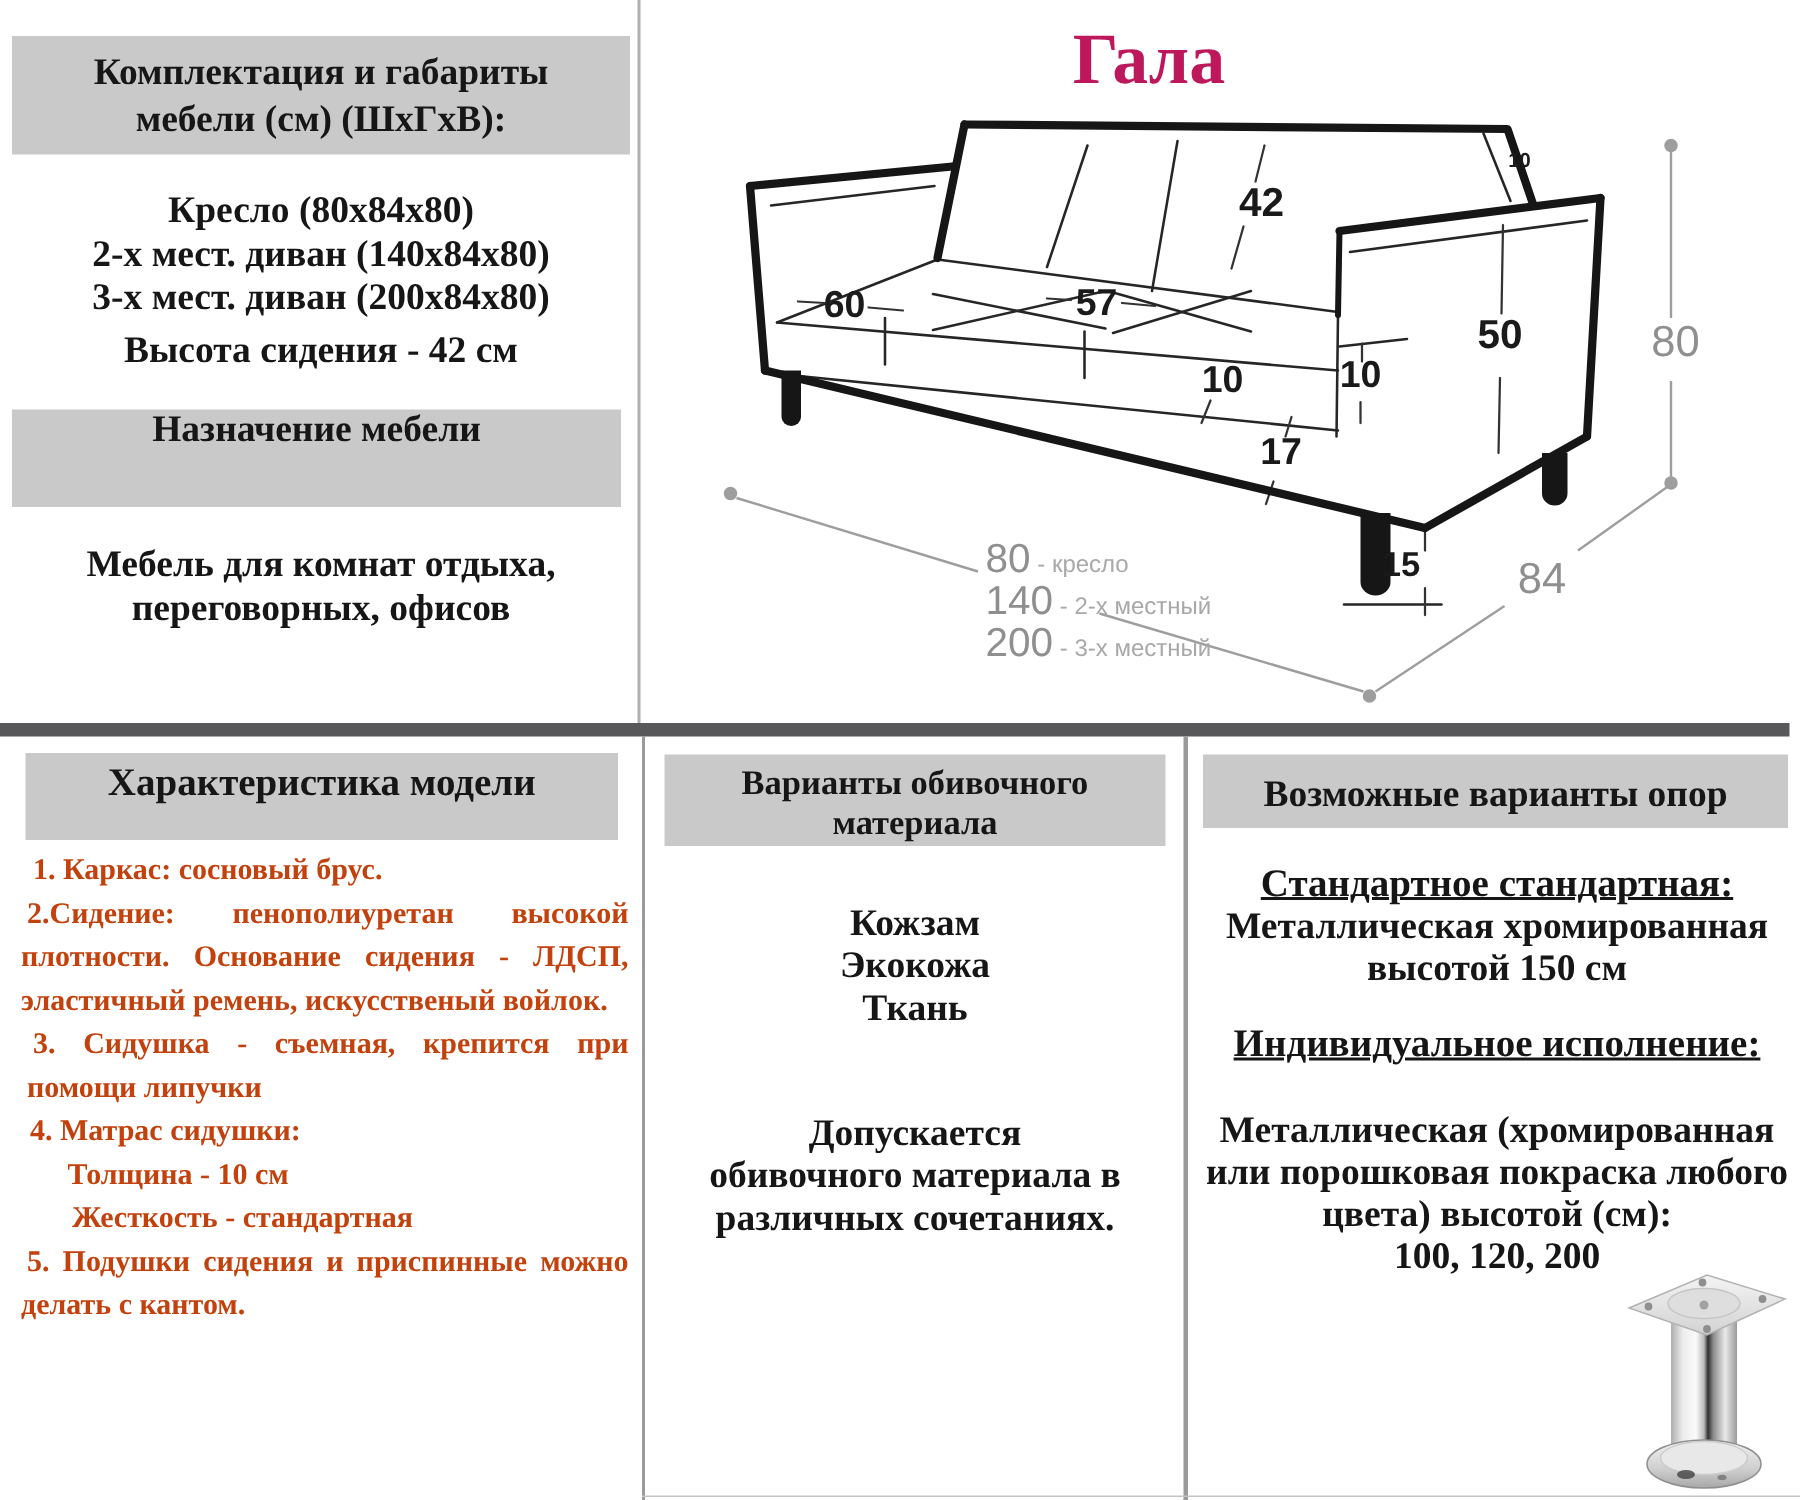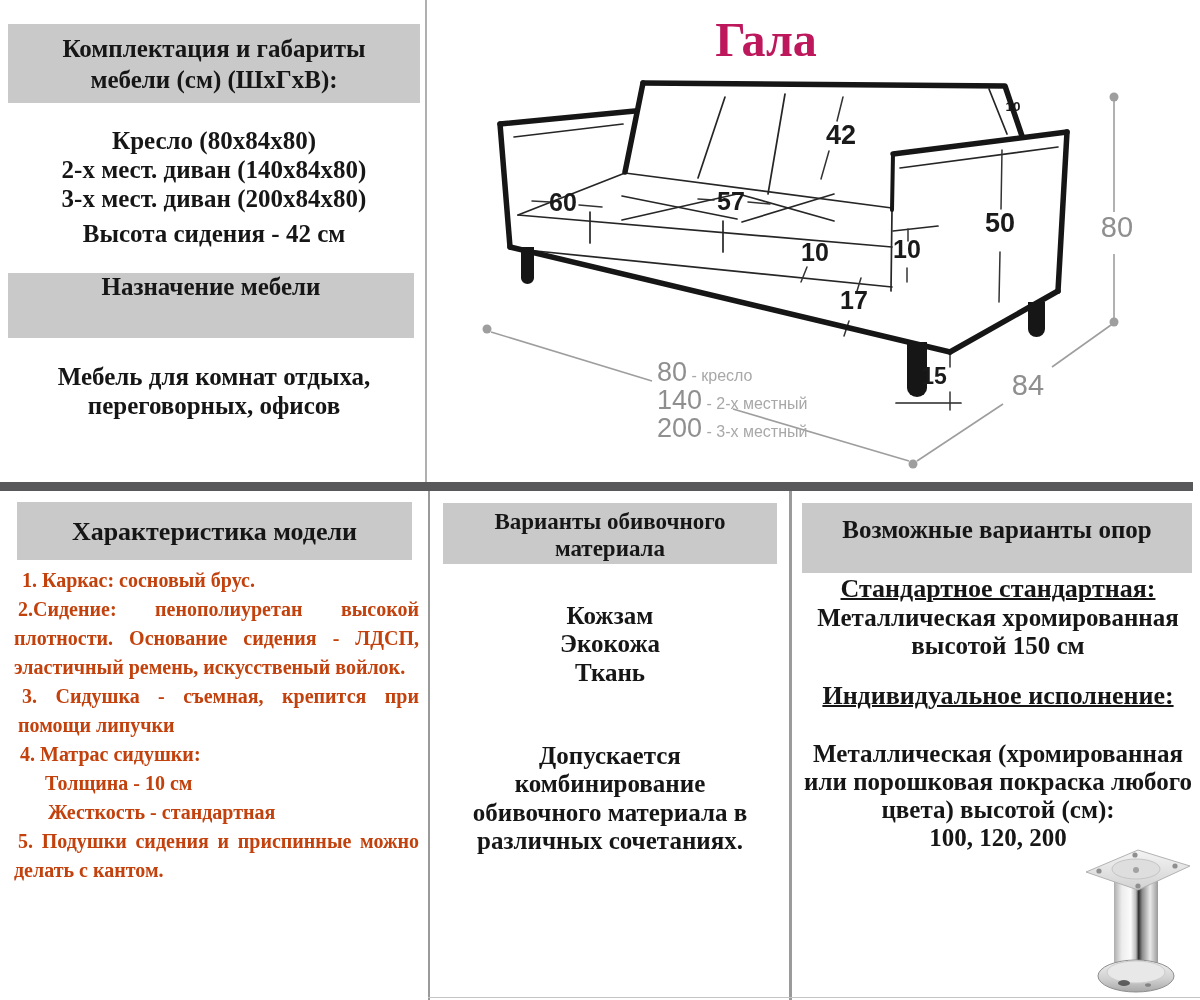--- a/index.html
+++ b/index.html
@@ -12,29 +12,29 @@
   .h1box{left:8px;top:24px;width:412px;height:79px;font-size:25px;line-height:31px;padding-top:9px;box-sizing:border-box;}
   .specitems{left:0;top:126px;width:428px;font-size:25px;line-height:29px;}
   .seatheight{left:0;top:220px;width:428px;font-size:25px;}
   .h2box{left:8px;top:273px;width:406px;height:65px;font-size:25px;box-sizing:border-box;}
   .purpose{left:0;top:362px;width:428px;font-size:25px;line-height:29px;}
   .vdiv-top{left:425px;top:0;width:2px;height:483px;background:#b0b0b0;}
   .hbar{left:0;top:482px;width:1193px;height:9px;background:#58585a;}
   .vdiv-b1{left:428px;top:491px;width:2px;height:509px;background:#9a9a9a;}
   .vdiv-b2{left:789px;top:491px;width:3px;height:509px;background:#9a9a9a;}
   .bottomline{left:428px;top:997px;width:772px;height:1px;background:#c4c4c4;}
-  .c1box{left:17px;top:502px;width:395px;height:58px;font-size:26px;padding-top:15px;box-sizing:border-box;}
+  .c1box{left:17px;top:502px;width:395px;height:58px;font-size:26px;padding-top:5px;box-sizing:border-box;}
   .charlist{left:14px;top:566px;width:405px;font-size:20px;font-weight:bold;color:#c2410c;}
   .charlist div{line-height:29px;height:29px;white-space:nowrap;overflow:visible;}
   .charlist div.just{text-align:justify;text-align-last:justify;white-space:normal;}
   .i8{padding-left:8px;} .i4{padding-left:4px;} .i6{padding-left:6px;} .i31{padding-left:31px;} .i34{padding-left:34px;}
   .c2box{left:443px;top:503px;width:334px;height:61px;font-size:23px;line-height:27px;padding-top:5px;box-sizing:border-box;}
   .materials{left:432px;top:602px;width:356px;font-size:25px;line-height:28.3px;}
   .upnote{left:432px;top:742px;width:356px;font-size:25px;line-height:28.3px;}
-  .c3box{left:802px;top:503px;width:390px;height:70px;font-size:25px;padding-top:13px;box-sizing:border-box;}
+  .c3box{left:802px;top:503px;width:390px;height:49px;font-size:25px;padding-top:13px;box-sizing:border-box;}
   .supstd-t{left:796px;top:574px;width:404px;font-size:26px;text-decoration:underline;text-decoration-thickness:2px;}
   .supstd{left:796px;top:604px;width:404px;font-size:25px;line-height:28px;}
   .supind-t{left:796px;top:681px;width:404px;font-size:26px;text-decoration:underline;text-decoration-thickness:2px;}
   .supind{left:796px;top:740px;width:404px;font-size:25px;line-height:28px;}
   .sofa-num{font-family:"Liberation Sans","DejaVu Sans",sans-serif;font-weight:600;fill:#1a1a1a;}
   .sofa-gray{font-family:"Liberation Sans","DejaVu Sans",sans-serif;fill:#8f8f8f;}
   .sofa-graysuf{font-family:"Liberation Sans","DejaVu Sans",sans-serif;fill:#a8a8a8;}
 </style>
 </head>
 <body>
@@ -174,21 +174,20 @@
     <div>Варианты обивочного</div>
     <div>материала</div>
   </div>
   <div class="abs ctr materials">
     <div>Кожзам</div>
     <div>Экокожа</div>
     <div>Ткань</div>
   </div>
   <div class="abs ctr upnote">
     <div>Допускается</div>
-    <div>комбинирование</div>
     <div>обивочного материала в</div>
     <div>различных сочетаниях.</div>
   </div>
 
   <div class="abs graybox c3box">Возможные варианты опор</div>
   <div class="abs ctr supstd-t">Стандартное стандартная:</div>
   <div class="abs ctr supstd">
     <div>Металлическая хромированная</div>
     <div>высотой 150 см</div>
   </div>

